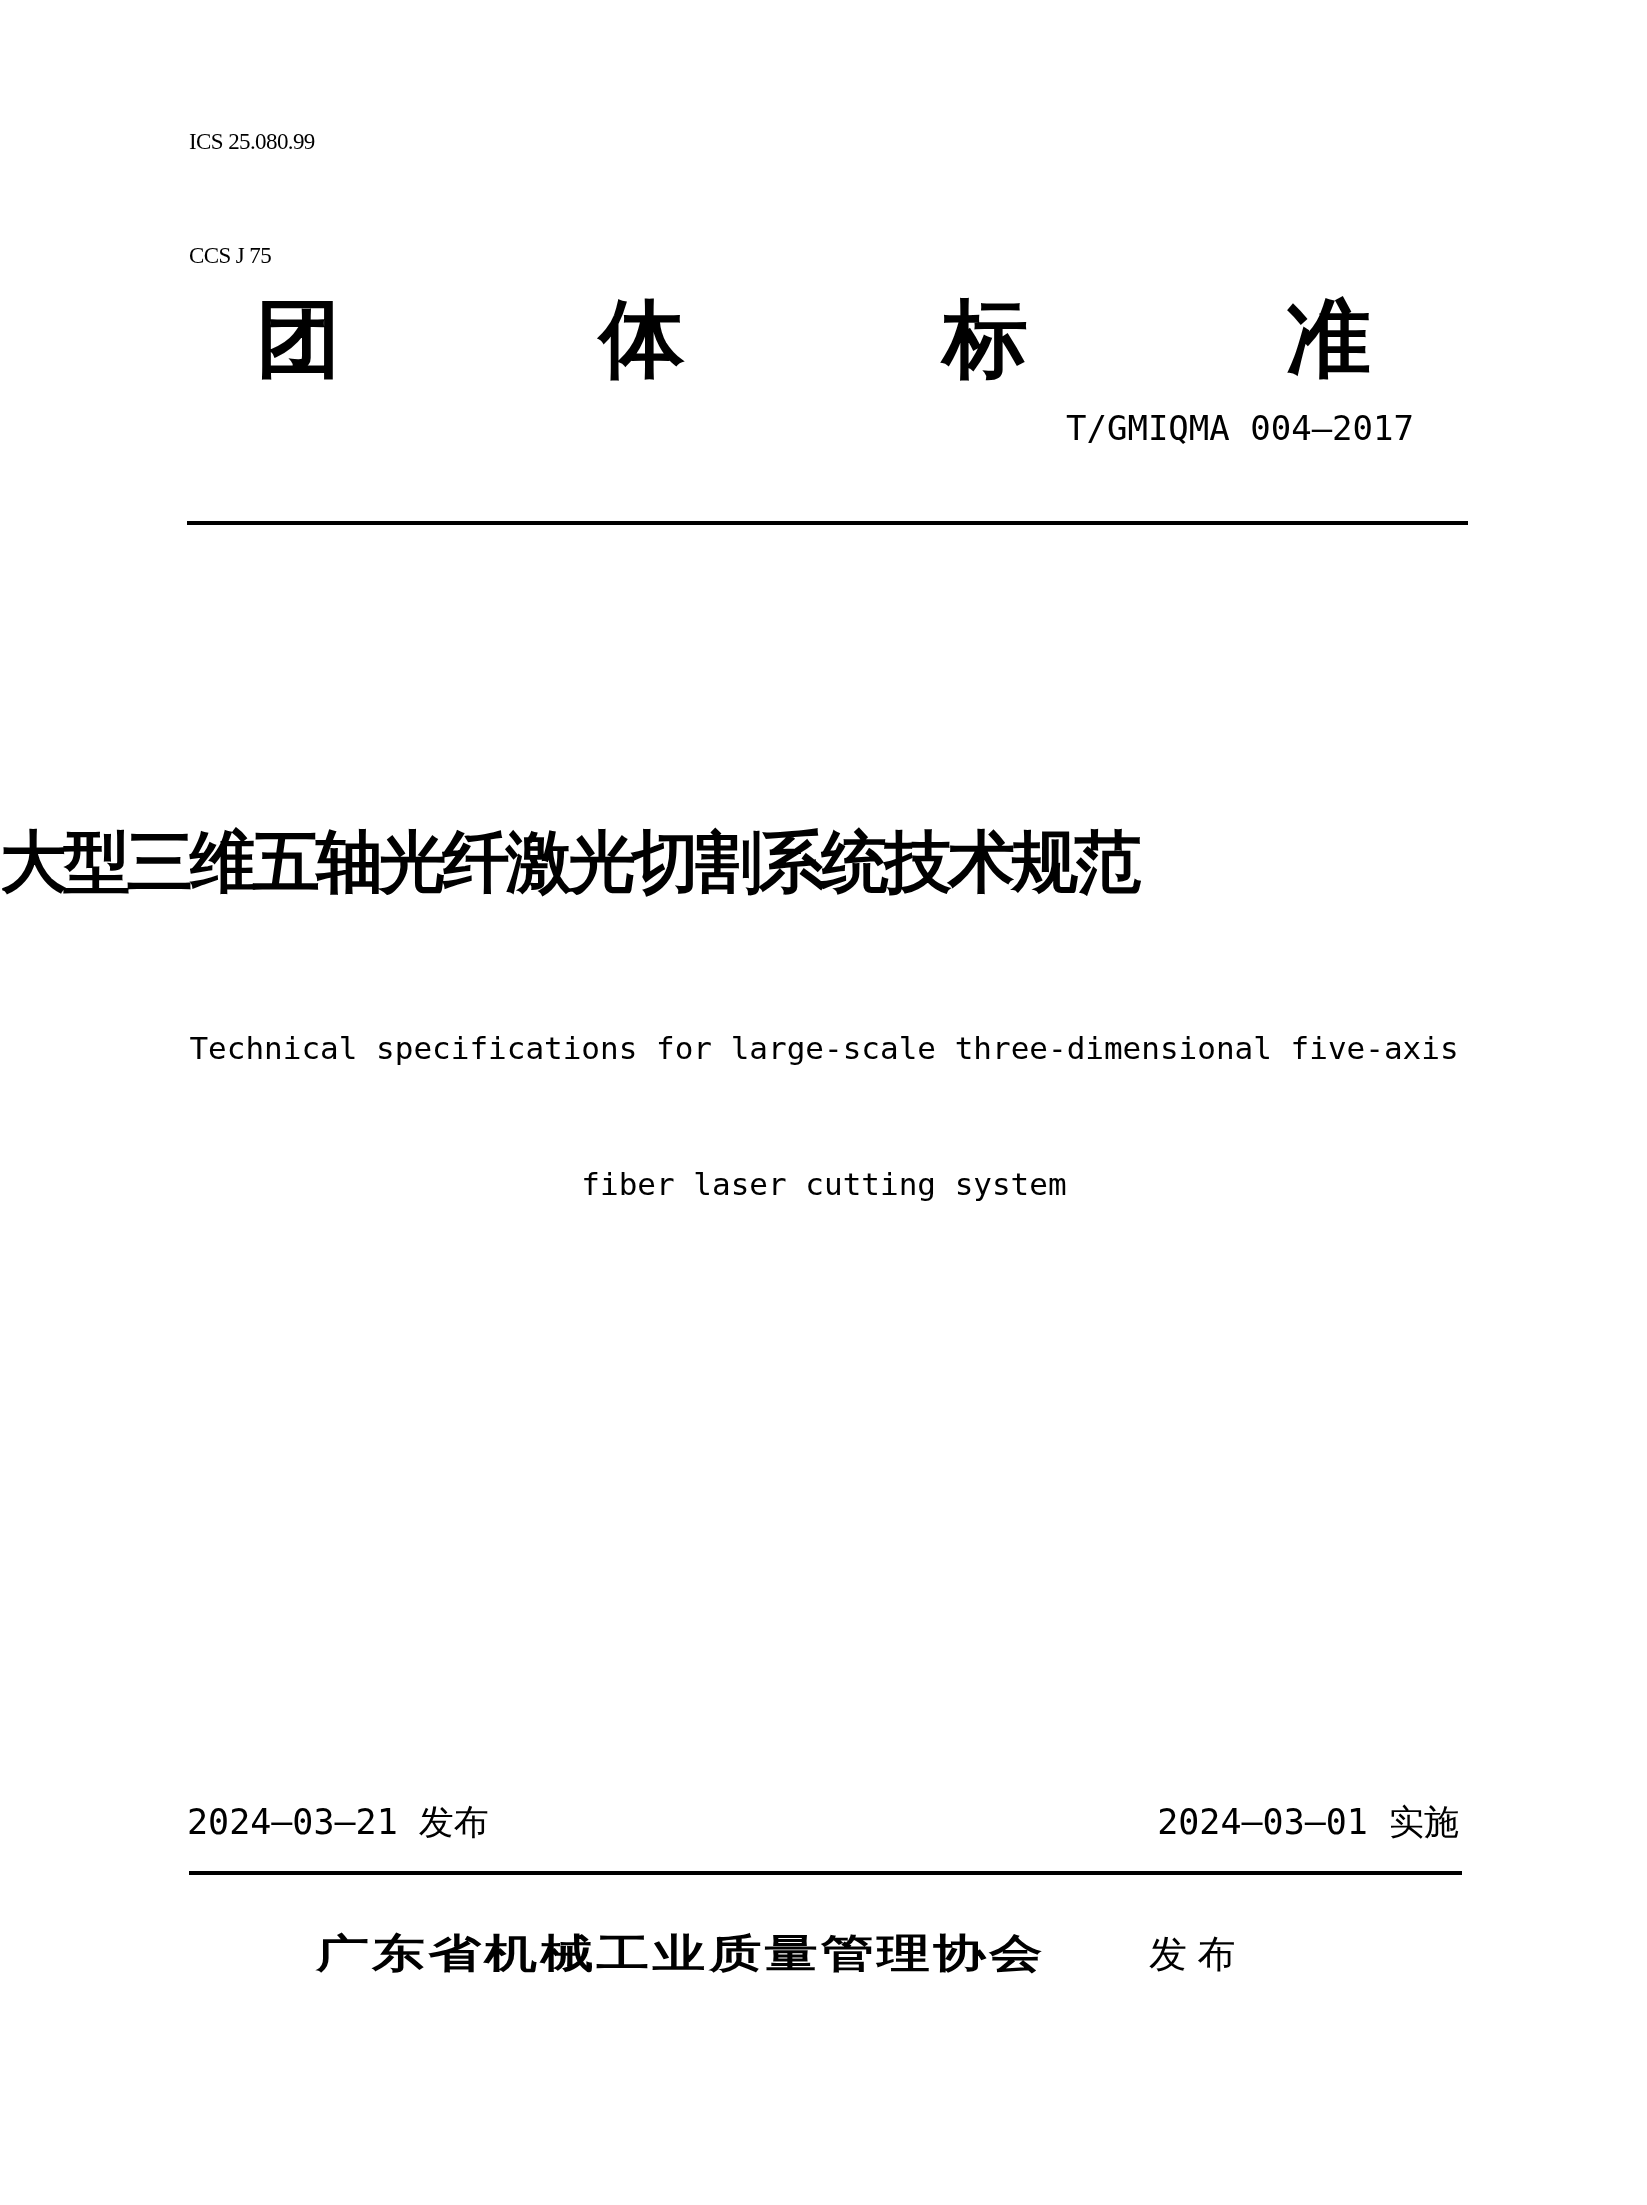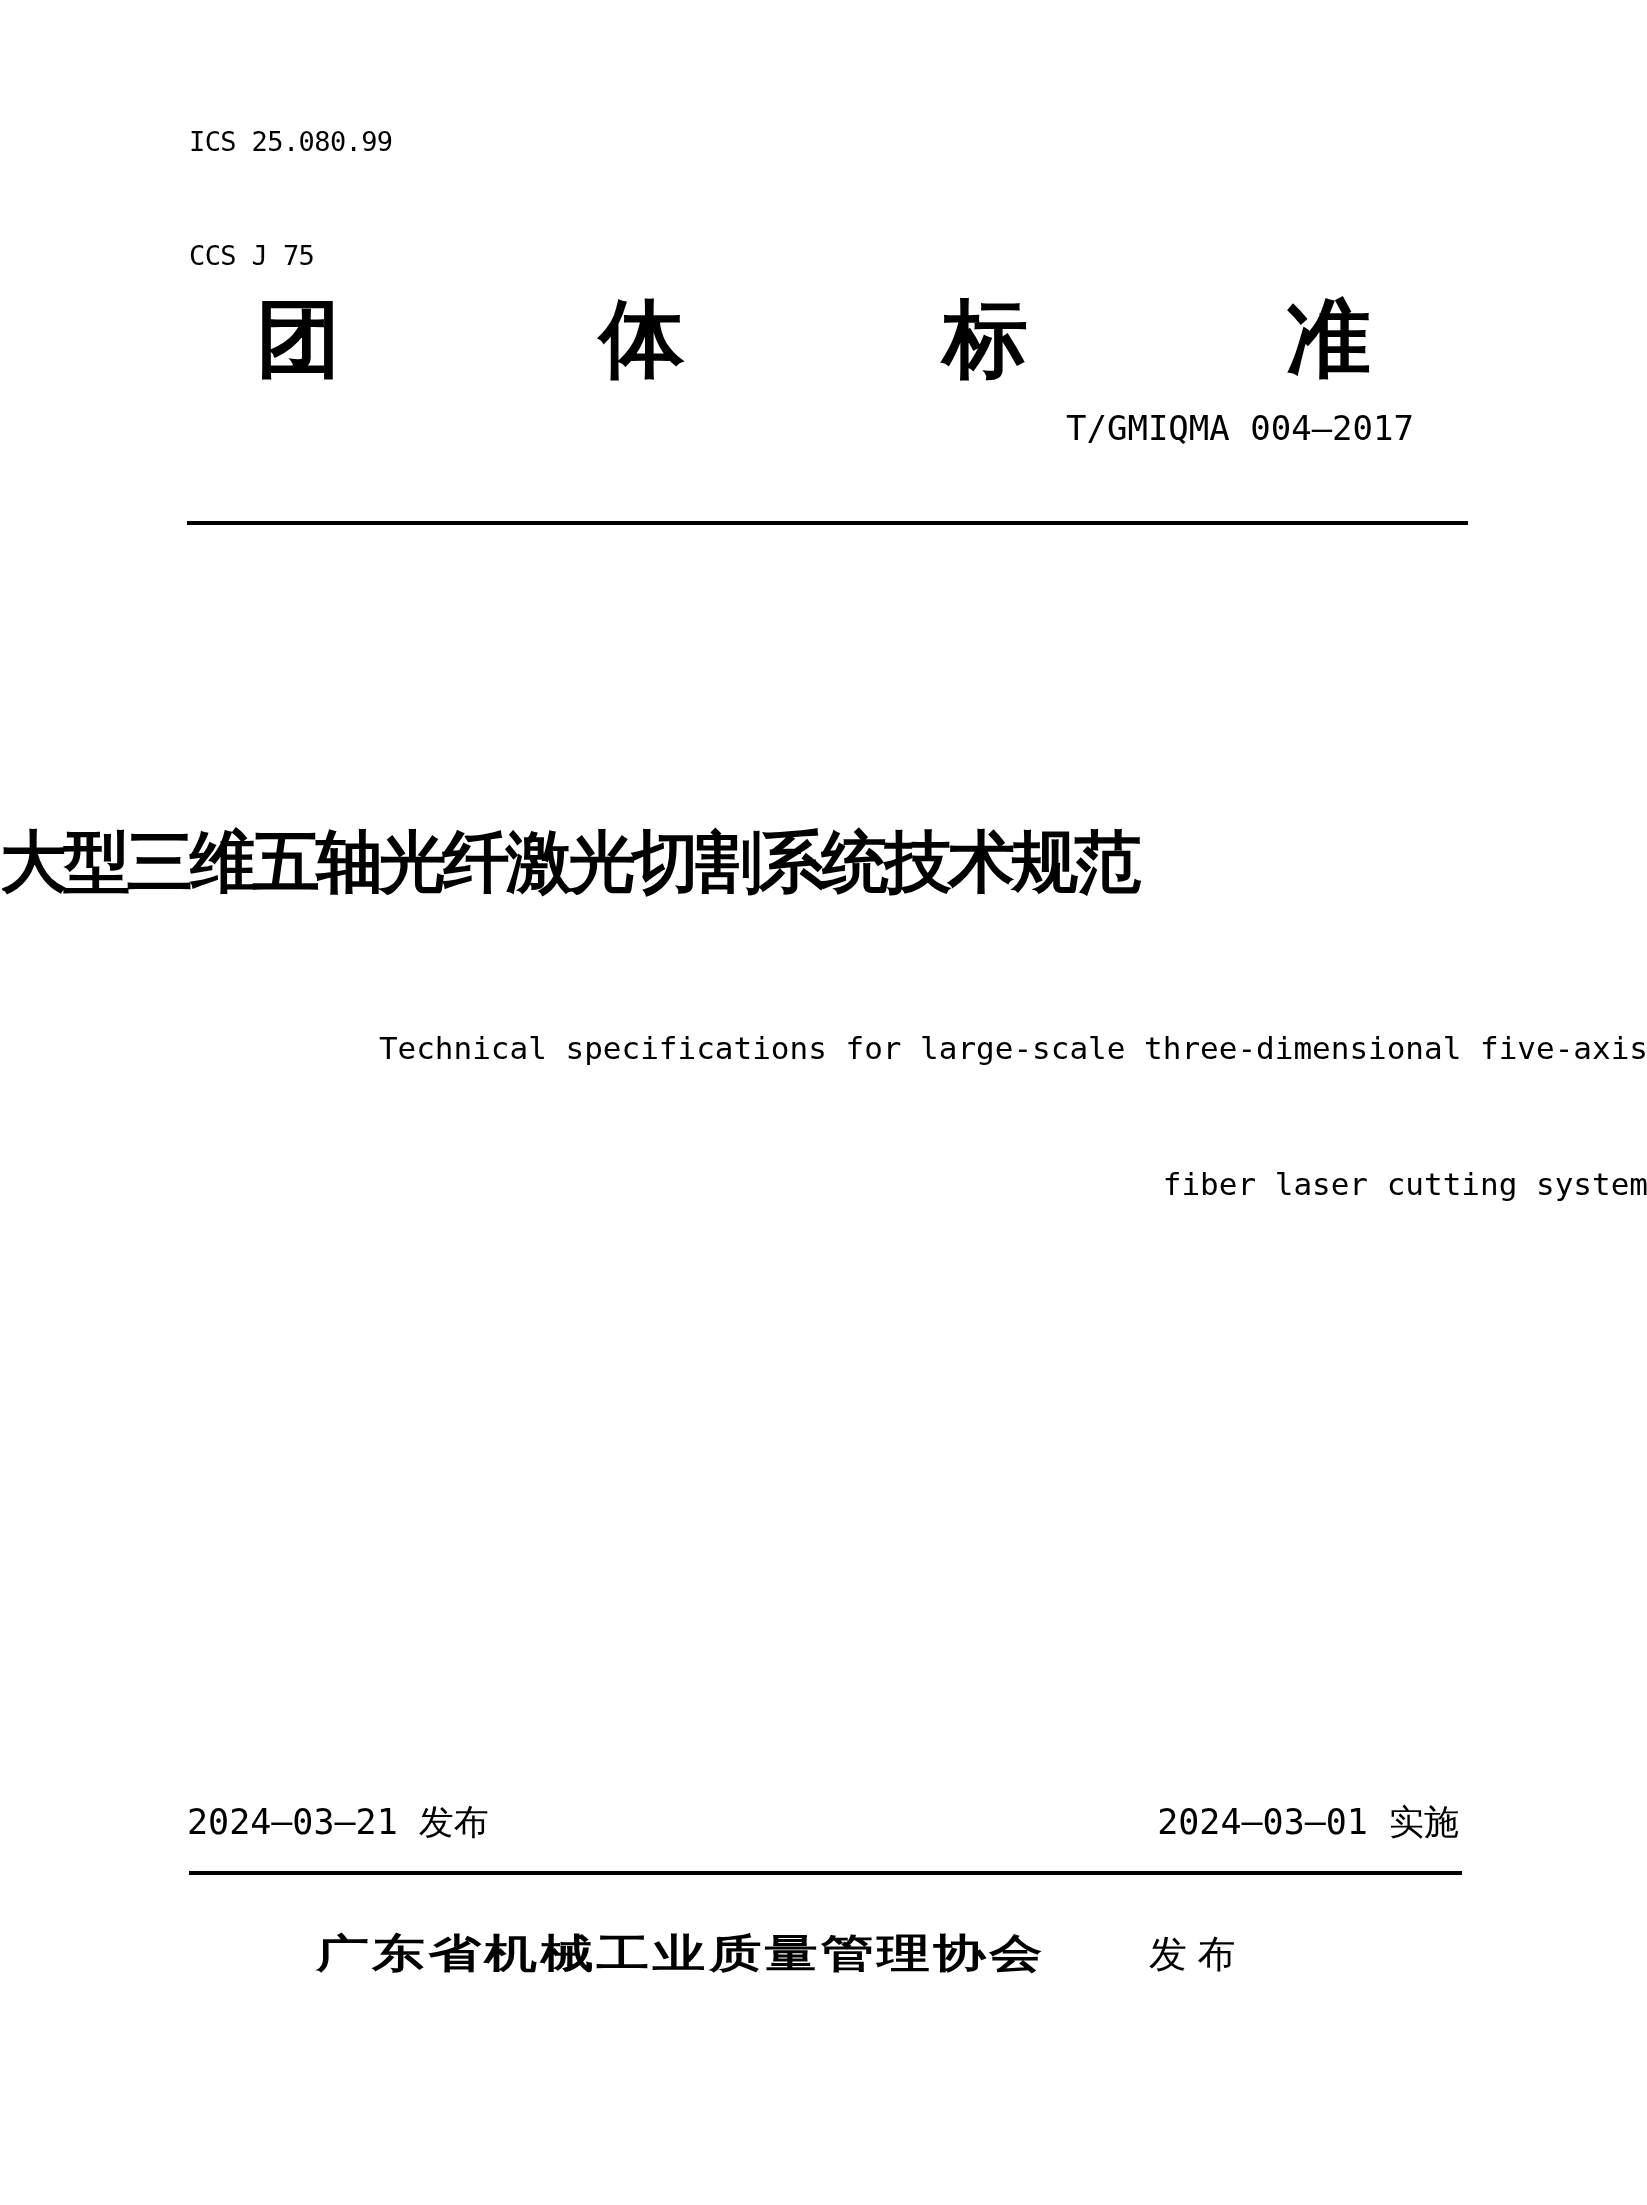--- a/index.html
+++ b/index.html
@@ -17,24 +17,25 @@
     overflow: hidden;
   }
   .mono {
     font-family: "DejaVu Sans Mono", monospace;
   }
   
   .class-codes {
     position: absolute;
     left: 189px;
     top: 47px;
-    font-size: 27px;
+    font-size: 23px;
     line-height: 38px;
     letter-spacing: -0.6px;
     white-space: pre;
+    font-family: Liberation Serif, serif;
   }
   
   .doc-type-row {
     position: absolute;
     left: 256px;
     top: 294px;
     width: 1115px;
     display: flex;
     justify-content: space-between;
     font-size: 85px;
@@ -73,21 +74,21 @@
     font-size: 67px;
     font-weight: bold;
     letter-spacing: -3.8px;
     line-height: 1.1;
     white-space: nowrap;
   }
   .title-en {
     position: absolute;
     left: 0;
     right: 0;
-    text-align: right;
+    text-align: center;
     font-size: 31px;
     line-height: 1.1;
     white-space: nowrap;
   }
   .title-en-1 { top: 1031px; }
   .title-en-2 { top: 1167px; }
   .dates-row {
     position: absolute;
     left: 187px;
     right: 189px;

